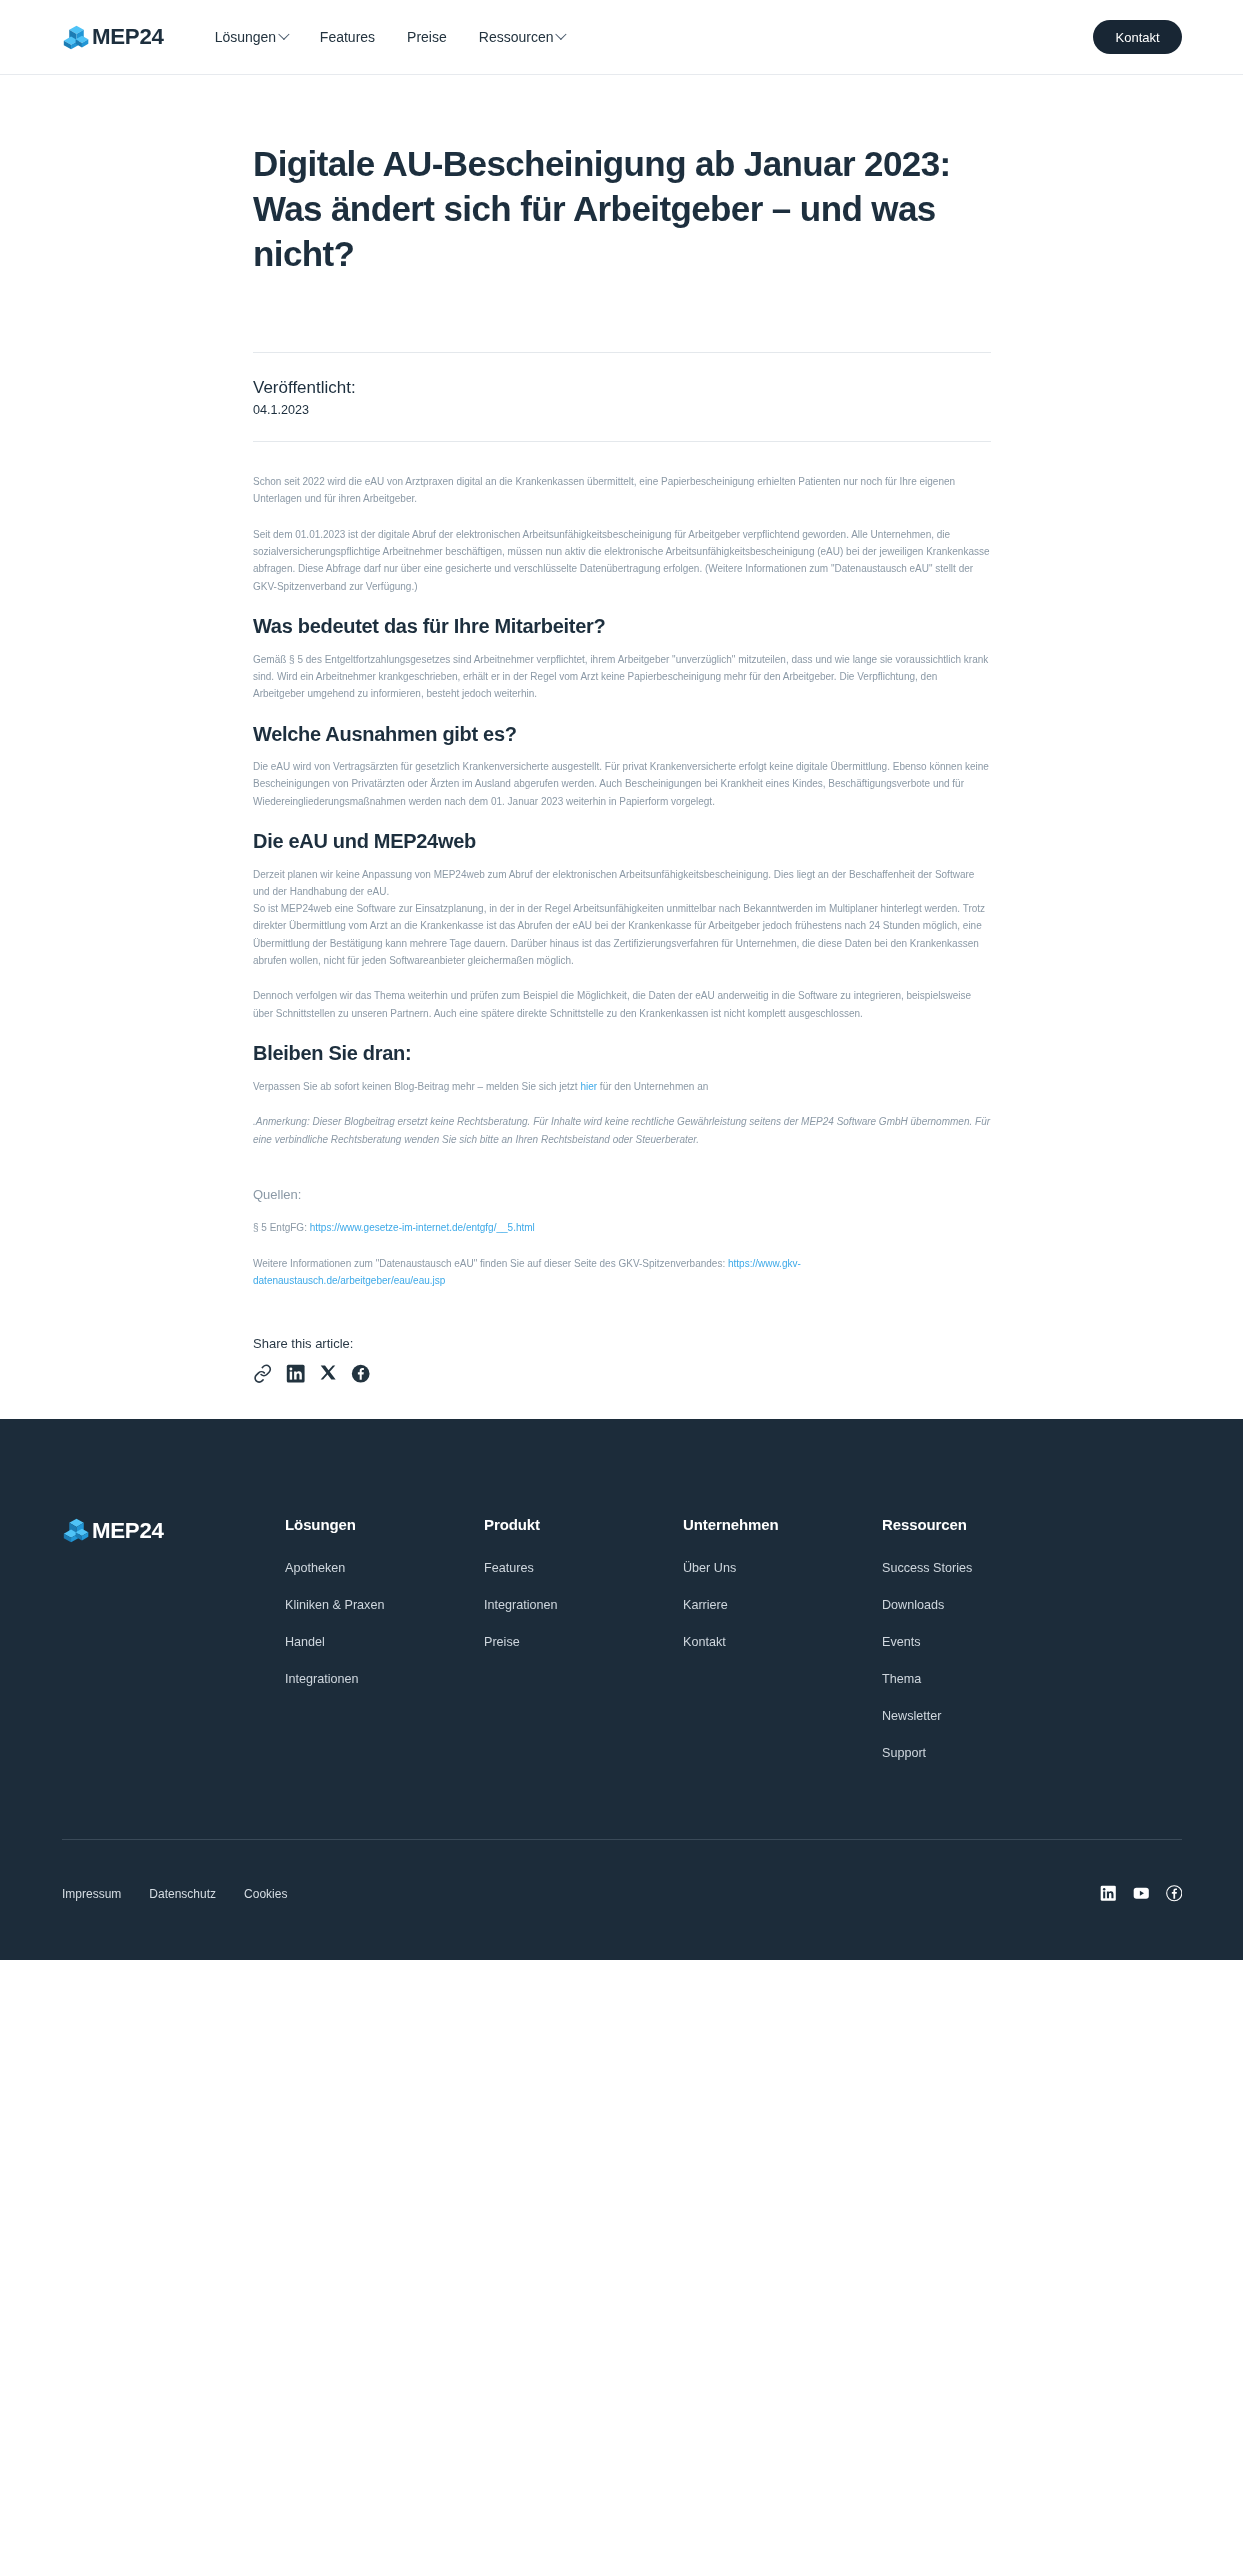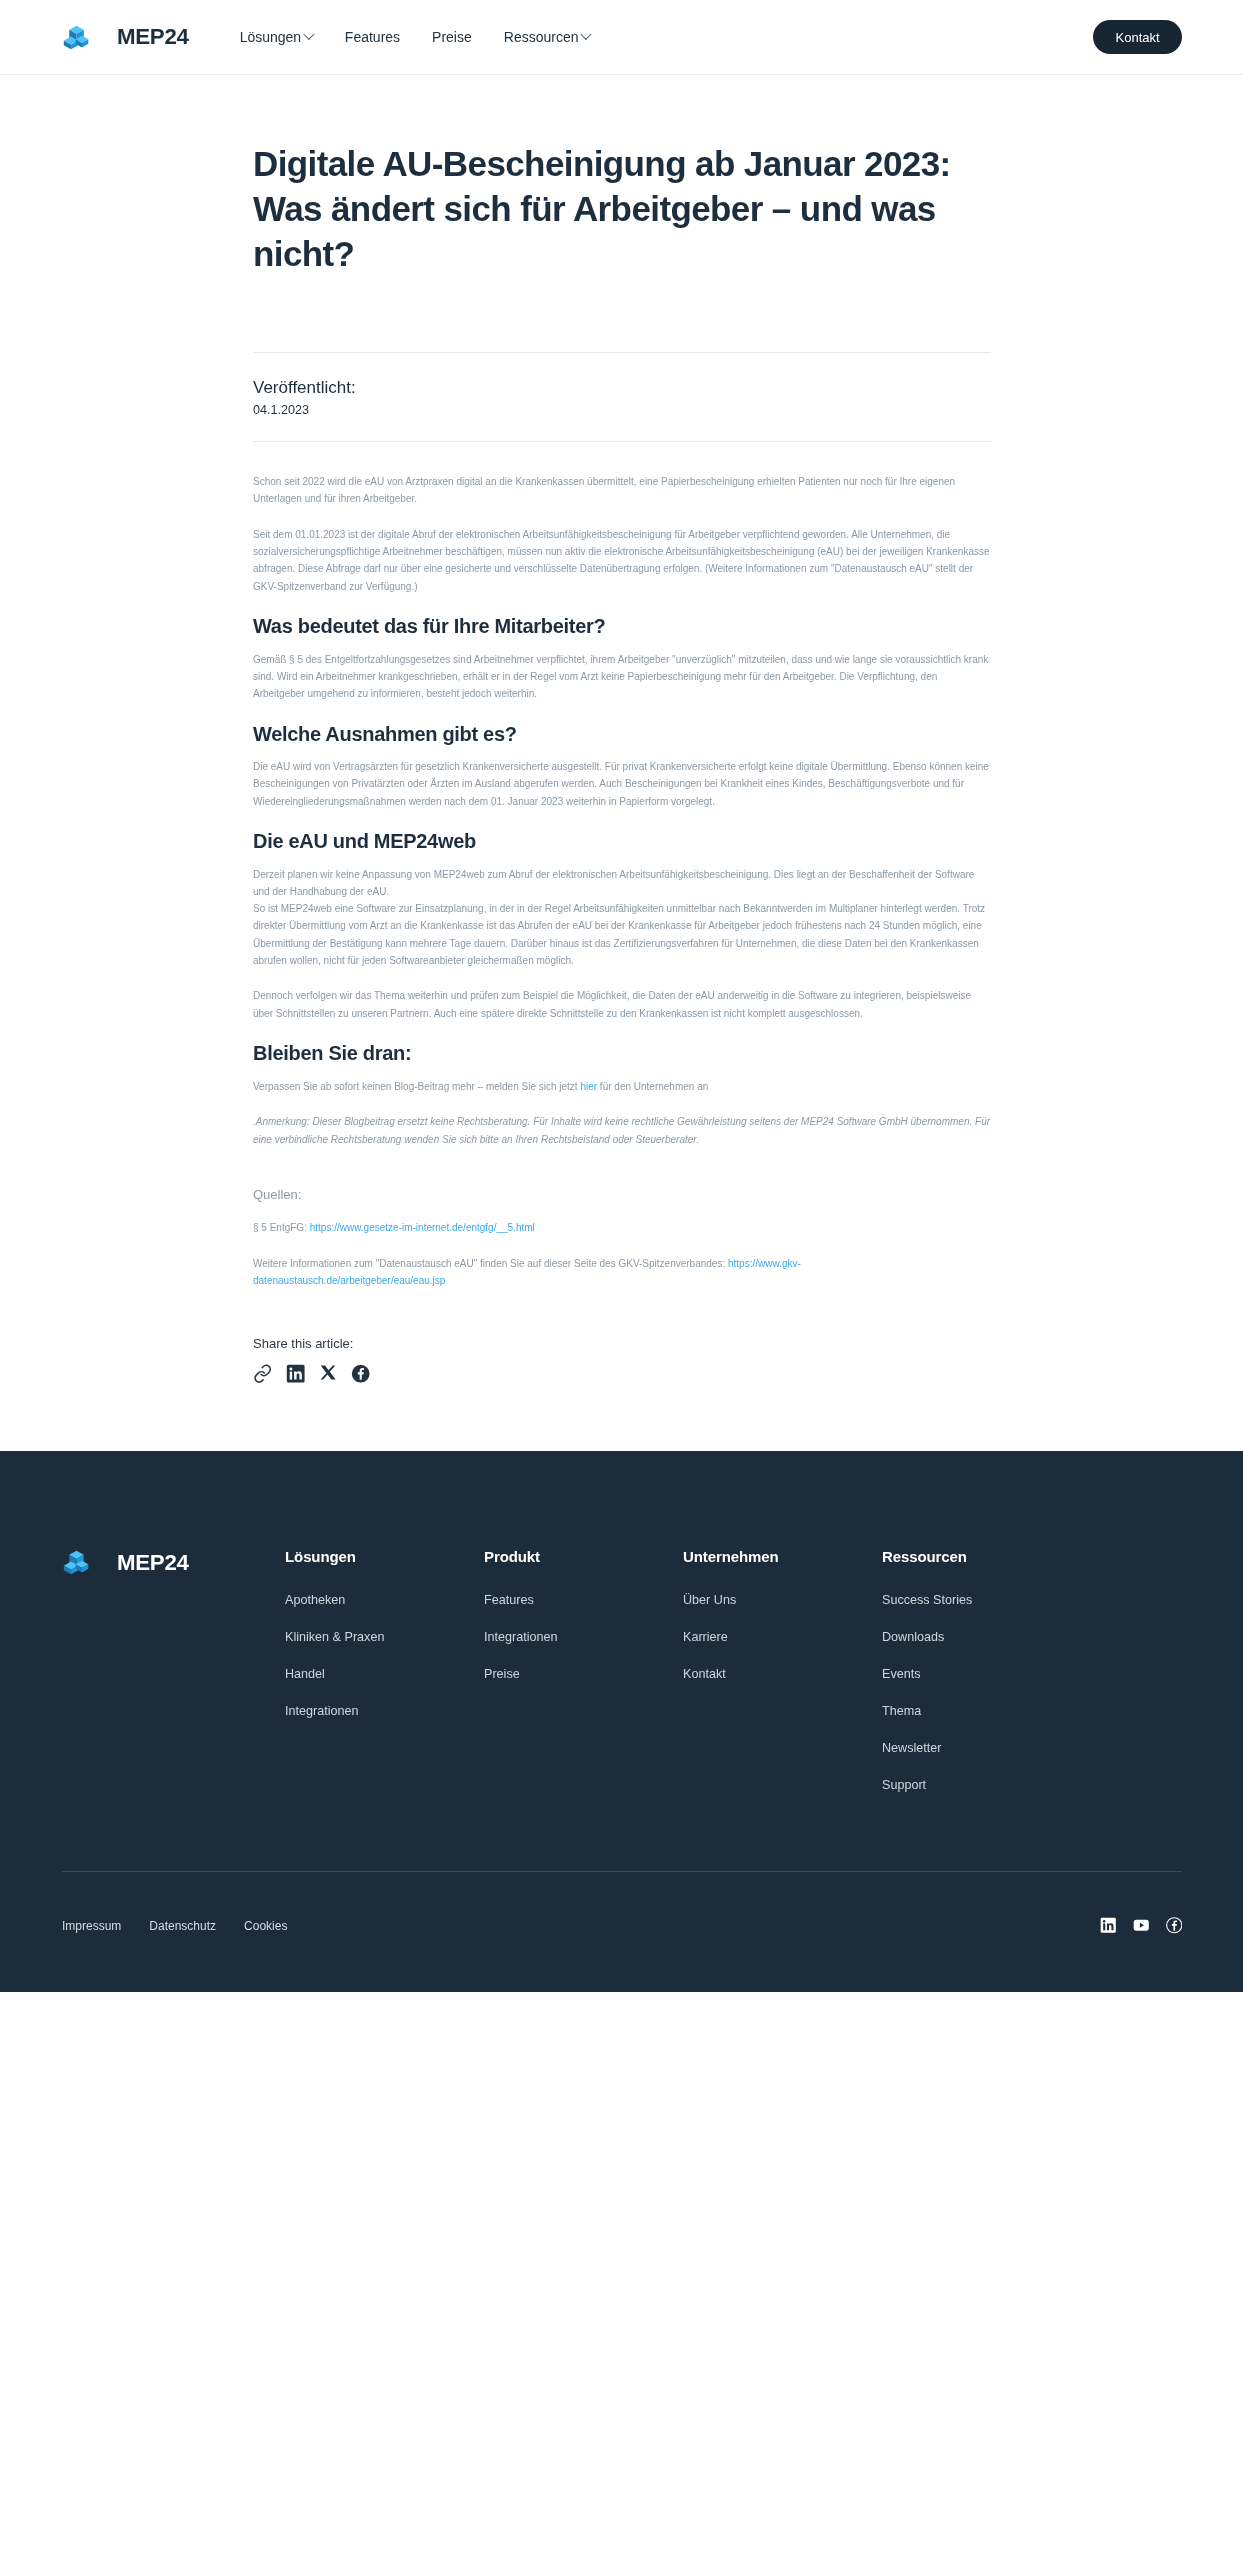--- a/index.html
+++ b/index.html
@@ -13,21 +13,21 @@
   
   .site-header {
     height: 75px;
     background: #ffffff;
     border-bottom: 1px solid #e7eaee;
     display: flex;
     align-items: center;
     padding: 0 62px;
     position: relative;
   }
-  .brand { display: flex; align-items: center; gap: 26px; }
+  .brand { display: flex; align-items: center; gap: 1px; }
   .brand-logo { width: 29px; height: 29px; display: block; }
   .brand-name {
     font-size: 22.3px;
     font-weight: 700;
     letter-spacing: -0.3px;
     color: #1d2f3e;
   }
   .main-nav {
     display: flex;
     align-items: center;
@@ -59,21 +59,21 @@
     border: none;
     border-radius: 971px;
     padding: 9.7px 22.3px;
     cursor: pointer;
     font-family: inherit;
   }
 
   
   .article-wrap {
     background: #ffffff;
-    padding-bottom: 68px;
+    padding-bottom: 36px;
   }
   .article-inner {
     width: 738px;
     margin: 0 auto;
     padding-top: 66px;
   }
   .article-title {
     font-size: 35px;
     line-height: 1.29;
     font-weight: 700;

